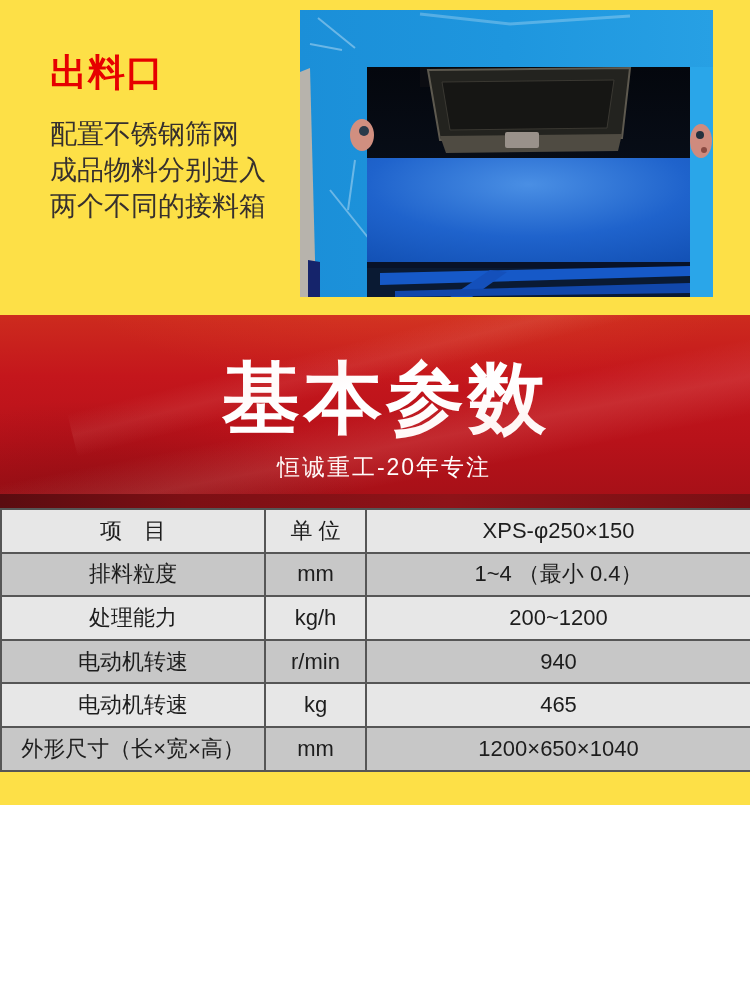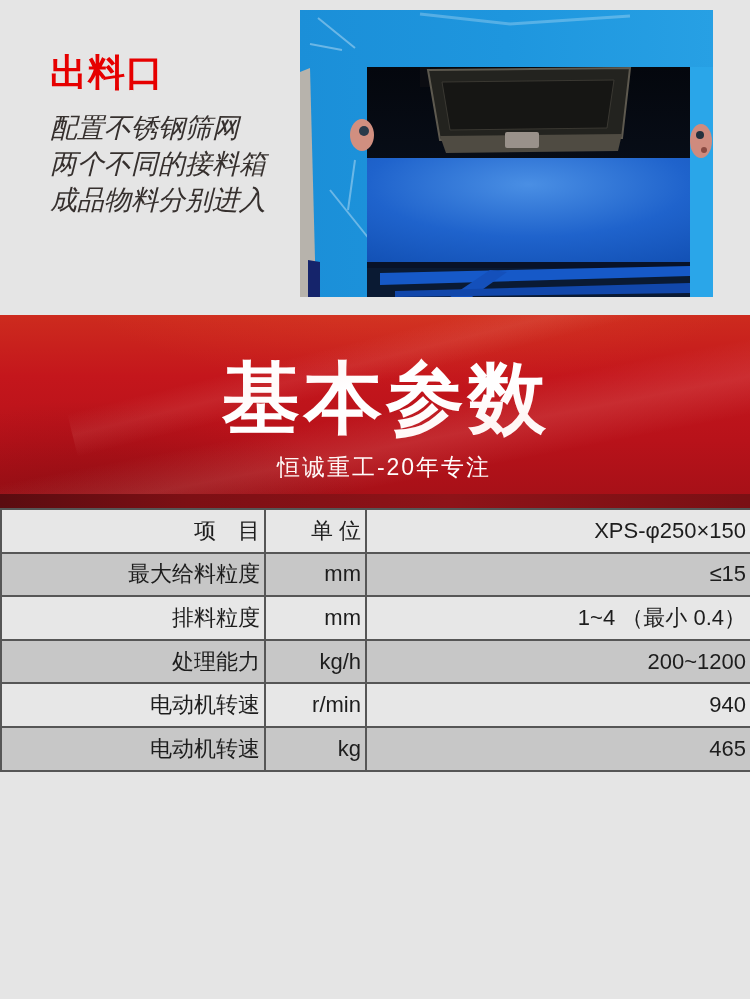--- a/index.html
+++ b/index.html
@@ -1,22 +1,22 @@
 <!DOCTYPE html>
 <html><head>
 <meta charset="utf-8">
 <style>
   * { margin:0; padding:0; box-sizing:border-box; }
   body { width:750px; height:999px; background:#ffffff; font-family:"Liberation Sans","DejaVu Sans",sans-serif; }
-  .page { position:relative; width:750px; height:999px; overflow:hidden; background:#e5e5e5; }
+  .page { position:relative; width:750px; height:805px; overflow:hidden; background:#fde047; }
 
   
   .intro-text { position:absolute; left:50px; top:48px; width:250px; }
   .intro-title { font-size:37px; font-weight:bold; color:#e60000; letter-spacing:1px; }
-  .intro-body { margin-top:12px; font-size:27px; color:#36302e; line-height:36px; font-weight:500; white-space:nowrap;font-style:italic; }
+  .intro-body { margin-top:18px; font-size:27px; color:#36302e; line-height:36px; font-weight:500; white-space:nowrap; }
 
   .photo-wrap { position:absolute; left:300px; top:10px; width:413px; height:287px; }
 
   
   .banner { position:absolute; left:0; top:315px; width:750px; height:193px; overflow:hidden;
     background:
       radial-gradient(ellipse 480px 220px at 12% 115%, rgba(105,8,12,0.50), rgba(105,8,12,0) 62%),
       radial-gradient(ellipse 500px 160px at 55% -20%, rgba(255,120,60,0.18), rgba(255,120,60,0) 70%),
       linear-gradient(180deg, #cd2b1e 0%, #c4161c 32%, #b8121a 65%, #a31017 100%);
   }
@@ -25,38 +25,38 @@
   .streak-2 { width:850px; height:45px; left:60px; top:-5px; transform:rotate(-14deg); opacity:.7; }
   .banner-strip { position:absolute; left:0; bottom:0; width:100%; height:14px;
     background:linear-gradient(90deg,#5a0c10,#7d0f14 25%,#8e1318 60%,#7a1014 100%); }
   .banner-title { margin-top:44px; text-align:center; padding-left:22px; font-size:78px; line-height:1.02;
     font-weight:900; color:#ffffff; letter-spacing:4px; }
   .banner-subtitle { margin-top:13px; text-align:center; padding-left:18px; font-size:23px; color:#ffffff; letter-spacing:2px; }
 
   
   .spec-table { position:absolute; left:0; top:508px; width:750px; border-collapse:collapse; table-layout:fixed;
     font-size:22px; color:#1d1d1d; }
-  .spec-table td { border:2px solid #565656; text-align:right; vertical-align:middle; height:43.6px; padding:0 4px; overflow:hidden; }
+  .spec-table td { border:2px solid #565656; text-align:center; vertical-align:middle; height:43.6px; padding:0 4px; overflow:hidden; }
   .spec-table tr:nth-child(odd) td { background:#e7e7e7; }
   .spec-table tr:nth-child(even) td { background:#c7c7c7; }
   .col-item { width:264px; }
   .col-unit { width:101px; }
   .col-value { width:385px; }
 </style>
 </head>
 <body>
 
 <div class="page">
 
   <div class="intro-text">
     <div class="intro-title">出料口</div>
     <div class="intro-body">
       <div>配置不锈钢筛网</div>
+      <div>成品物料分别进入</div>
       <div>两个不同的接料箱</div>
-      <div>成品物料分别进入</div>
     </div>
   </div>
 
   <div class="photo-wrap">
     <svg width="413" height="287" viewBox="0 0 413 287">
       <defs>
         <linearGradient id="bgBlue" x1="0" y1="0" x2="1" y2="0">
           <stop offset="0" stop-color="#1b8fd8"></stop>
           <stop offset="0.5" stop-color="#1e96de"></stop>
           <stop offset="1" stop-color="#27a0e4"></stop>
@@ -129,40 +129,40 @@
         <col class="col-unit">
         <col class="col-value">
       </colgroup>
     <tbody>
       <tr>
         <td>项　目</td>
         <td>单 位</td>
         <td>XPS-φ250×150</td>
       </tr>
       <tr>
-        <td>最大给料粒度</td>
-        <td>mm</td>
-        <td>≤15</td>
-      </tr>
-      <tr>
         <td>排料粒度</td>
         <td>mm</td>
         <td>1~4 （最小 0.4）</td>
       </tr>
       <tr>
         <td>处理能力</td>
         <td>kg/h</td>
         <td>200~1200</td>
       </tr>
       <tr>
         <td>电动机转速</td>
         <td>r/min</td>
         <td>940</td>
       </tr>
       <tr>
         <td>电动机转速</td>
         <td>kg</td>
         <td>465</td>
       </tr>
+      <tr>
+        <td>外形尺寸（长×宽×高）</td>
+        <td>mm</td>
+        <td>1200×650×1040</td>
+      </tr>
     </tbody>
   </table>
 
 </div>
 
 </body></html>

